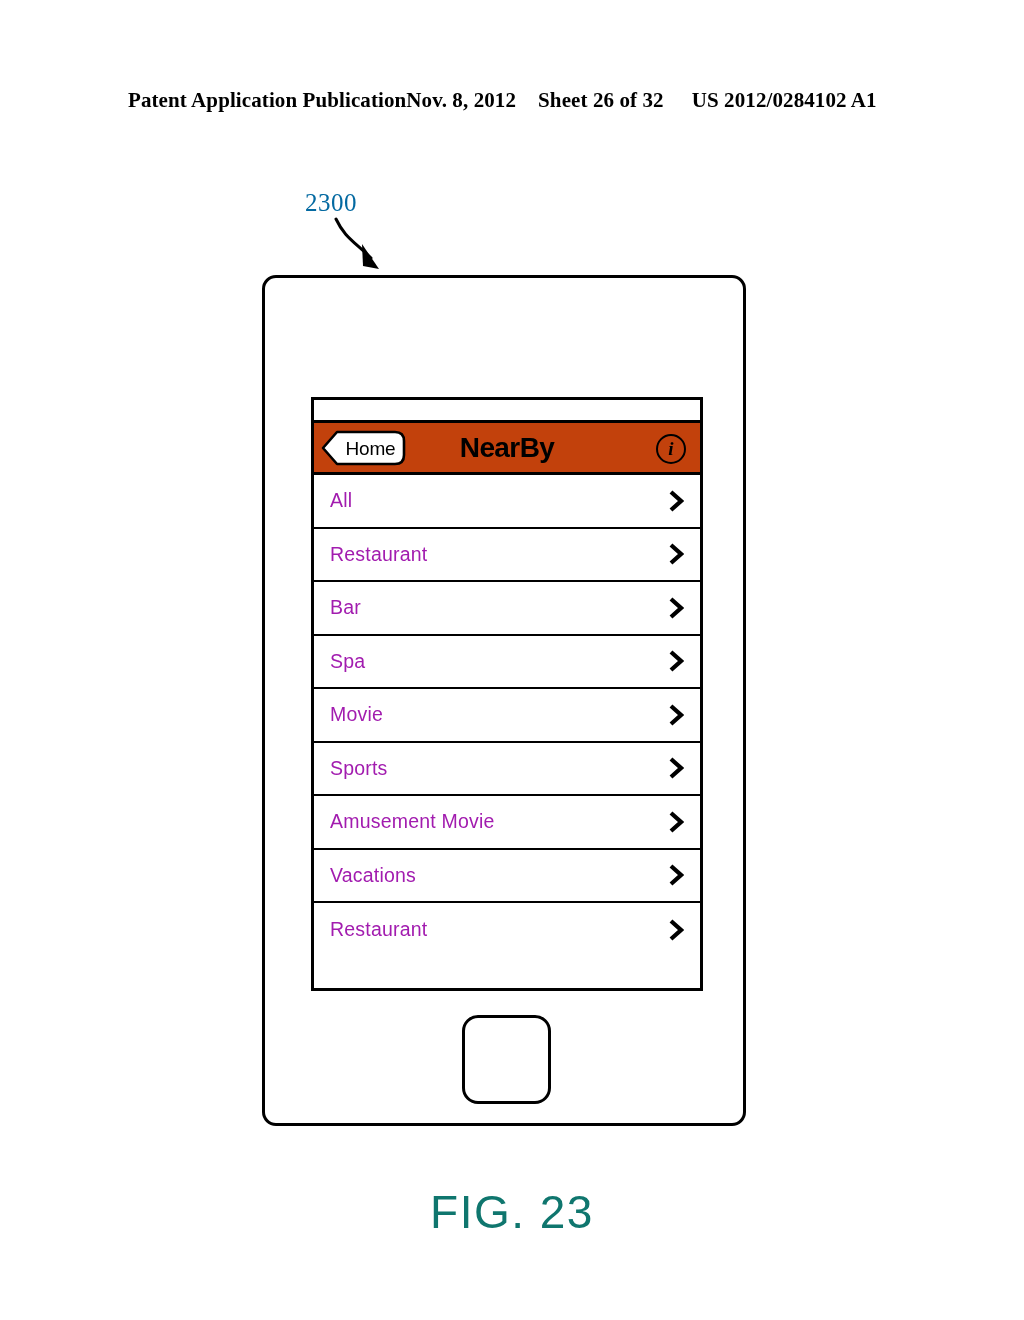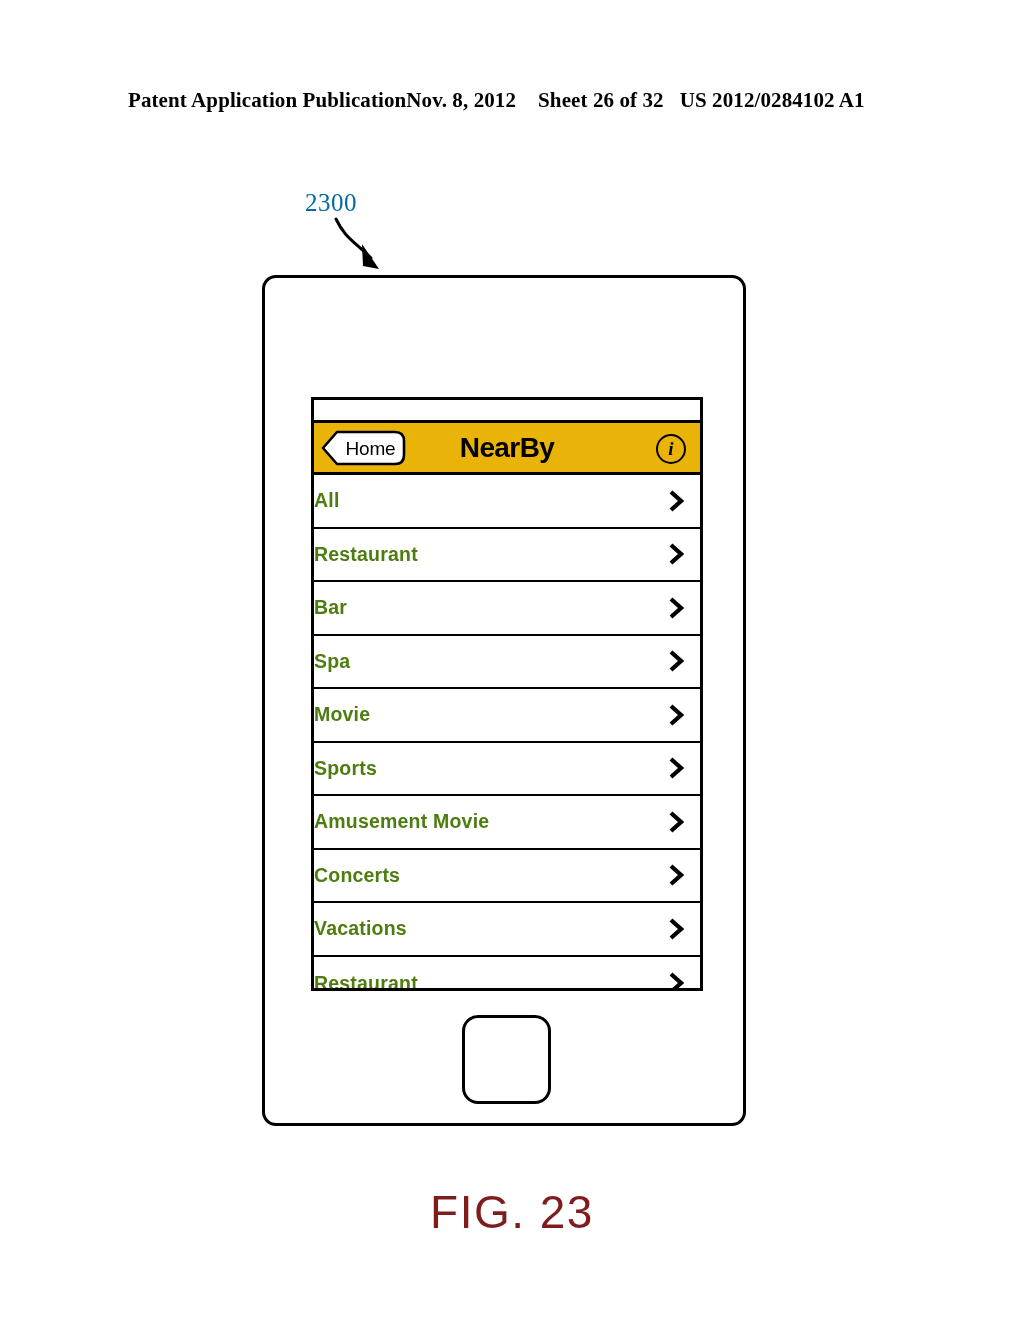--- a/index.html
+++ b/index.html
@@ -27,21 +27,21 @@
     align-items: baseline;
     font-family: "Liberation Serif", serif;
     font-weight: bold;
     font-size: 21px;
     white-space: nowrap;
     letter-spacing: 0.1px;
   }
   .pub-header .h-pub     { }
   .pub-header .h-date    { }
   .pub-header .h-sheet   { margin-left: 22px; }
-  .pub-header .h-num     { margin-left: 16px; }
+  .pub-header .h-num     { margin-left: 28px; }
 
   
   .ref-label {
     position: absolute;
     font-family: "Liberation Serif", serif;
     font-size: 25px;
     font-weight: normal;
     letter-spacing: 0.5px;
     color: #0369a1;
   }
@@ -92,21 +92,21 @@
   }
 
   
   .navbar {
     position: relative;
     height: 52px;
     border-bottom: 3px solid #000;
     box-sizing: border-box;
     display: flex;
     align-items: center;
-    background: #eab308;
+    background: #c2410c;
   }
 
   .back-button {
     position: absolute;
     left: 7px;
     top: 7px;
     width: 85px;
     height: 36px;
     display: flex;
     align-items: center;
@@ -169,24 +169,25 @@
     height: 53.5px;
     border-bottom: 2.5px solid #000;
     box-sizing: border-box;
     display: flex;
     align-items: center;
     background: #fff;
   }
   .list-item:last-child { border-bottom: none; }
   .item-label {
     font-family: "Liberation Sans", sans-serif;
-    font-weight: bold;
+    font-weight: normal;
     font-size: 19.5px;
     letter-spacing: 0.2px;
-    color: #4d7c0f;
+    padding-left: 16px;
+    color: #a21caf;
   }
   .chevron {
     position: absolute;
     right: 16px;
     top: 50%;
     transform: translateY(-50%);
     width: 16px;
     height: 22px;
   }
 
@@ -206,21 +207,21 @@
   
   .fig-caption {
     position: absolute;
     left: 0;
     top: 1185px;
     width: 1024px;
     text-align: center;
     font-family: "Liberation Sans", sans-serif;
     font-size: 46px;
     letter-spacing: 1.5px;
-    color: #7f1d1d;
+    color: #0f766e;
   }
 </style>
 </head>
 <body>
 
 <div class="pub-header">
   <span class="h-pub">Patent Application Publication</span>
   <span class="h-date">Nov. 8, 2012</span>
   <span class="h-sheet">Sheet 26 of 32</span>
   <span class="h-num">US 2012/0284102 A1</span>
@@ -302,26 +303,20 @@
         </svg>
       </div>
 
       <div class="list-item">
         <span class="item-label">Amusement Movie</span>
         <svg class="chevron" viewBox="0 0 16 22">
           <path d="M 3 2 L 13 11 L 3 20" fill="none" stroke="#000" stroke-width="4.2" stroke-linecap="butt" stroke-linejoin="miter"></path>
         </svg>
       </div>
 
-      <div class="list-item">
-        <span class="item-label">Concerts</span>
-        <svg class="chevron" viewBox="0 0 16 22">
-          <path d="M 3 2 L 13 11 L 3 20" fill="none" stroke="#000" stroke-width="4.2" stroke-linecap="butt" stroke-linejoin="miter"></path>
-        </svg>
-      </div>
 
       <div class="list-item">
         <span class="item-label">Vacations</span>
         <svg class="chevron" viewBox="0 0 16 22">
           <path d="M 3 2 L 13 11 L 3 20" fill="none" stroke="#000" stroke-width="4.2" stroke-linecap="butt" stroke-linejoin="miter"></path>
         </svg>
       </div>
 
       <div class="list-item">
         <span class="item-label">Restaurant</span>

